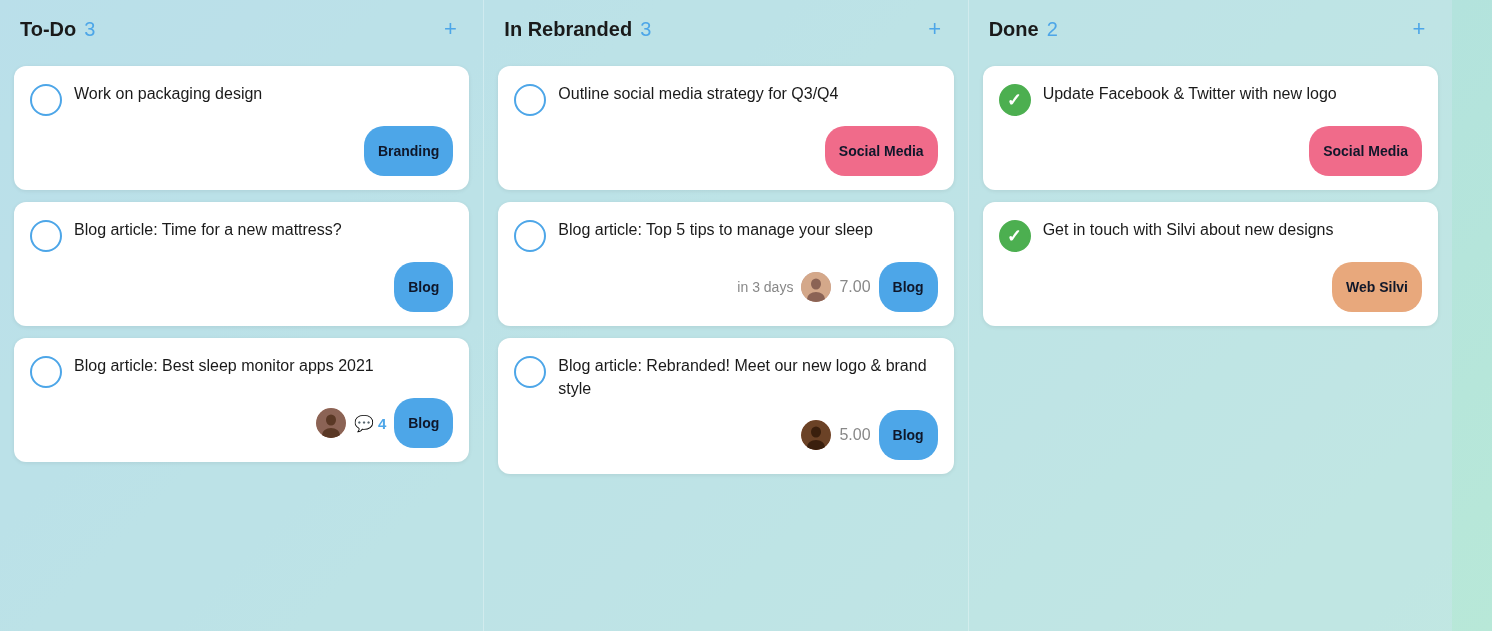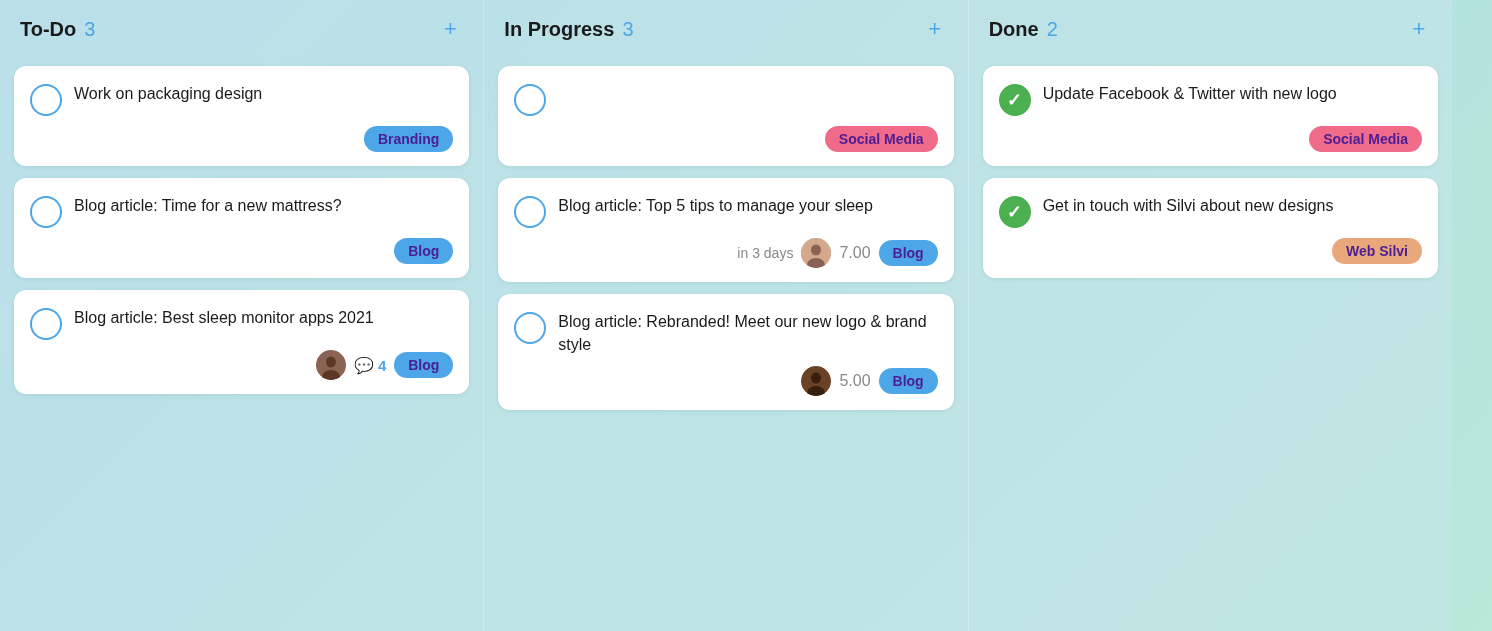--- a/index.html
+++ b/index.html
@@ -126,25 +126,25 @@
 
     .card-footer {
       display: flex;
       align-items: center;
       justify-content: flex-end;
       gap: 8px;
       flex-wrap: wrap;
     }
 
     .tag {
-      padding: 5px 14px;
+      padding: 17px 14px;
       border-radius: 20px;
       font-size: 14px;
       font-weight: 600;
-      color: #4c1d95;
+      color: #0f172a;
     }
 
     .tag-branding { background: #4da6e8; }
     .tag-blog { background: #4da6e8; }
     .tag-social-media { background: #f06b8a; }
     .tag-web-design { background: #e8a87c; }
 
     .avatar {
       width: 30px;
       height: 30px;
@@ -229,28 +229,29 @@
               <span style="font-size:16px;">💬</span>
               <span>4</span>
             </span>
             <span class="tag tag-blog">Blog</span>
           </div>
         </div>
       </div>
     </div>
     <div class="column">
       <div class="column-header">
-        <span class="column-title">In Progress</span>
+        <span class="column-title">In Rebranded</span>
         <span class="column-count">3</span>
         <button class="add-btn">+</button>
       </div>
       <div class="column-body">
         <div class="card">
           <div class="card-top">
             <div class="checkbox"></div>
+            <div class="card-text">Outline social media strategy for Q3/Q4</div>
           </div>
           <div class="card-footer">
             <span class="tag tag-social-media">Social Media</span>
           </div>
         </div>
         <div class="card">
           <div class="card-top">
             <div class="checkbox"></div>
             <div class="card-text">Blog article: Top 5 tips to manage your sleep</div>
           </div>

